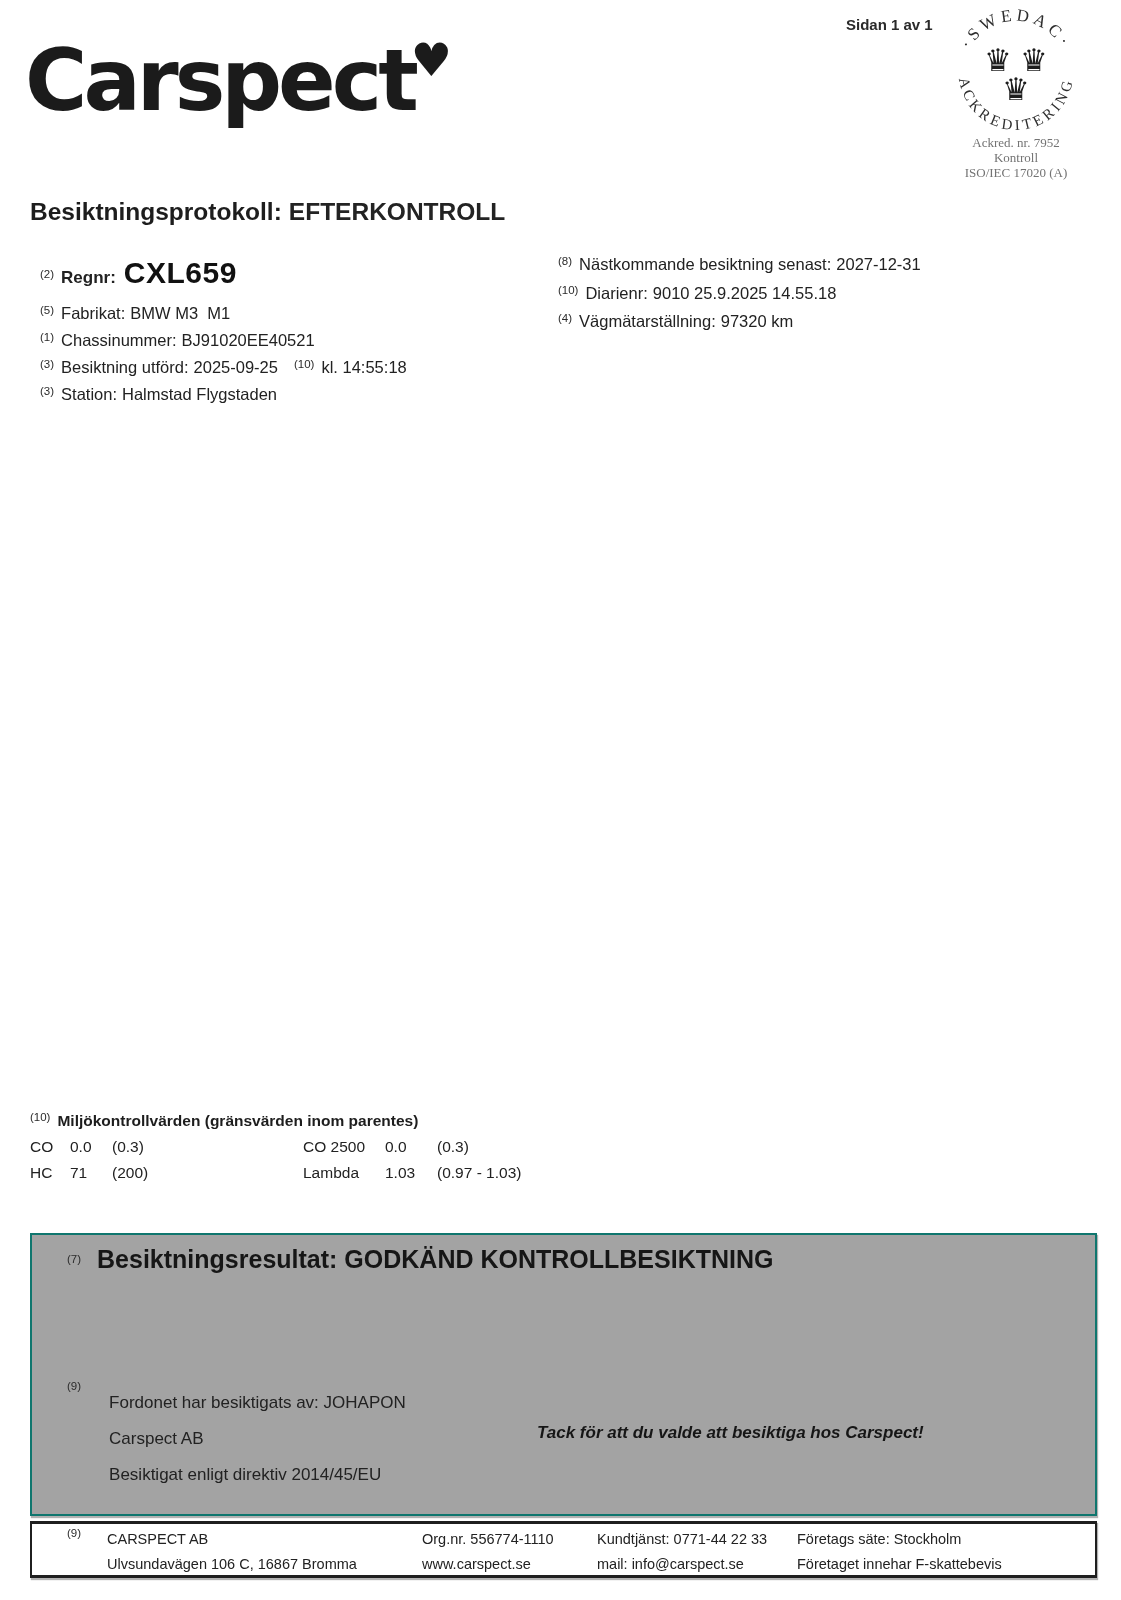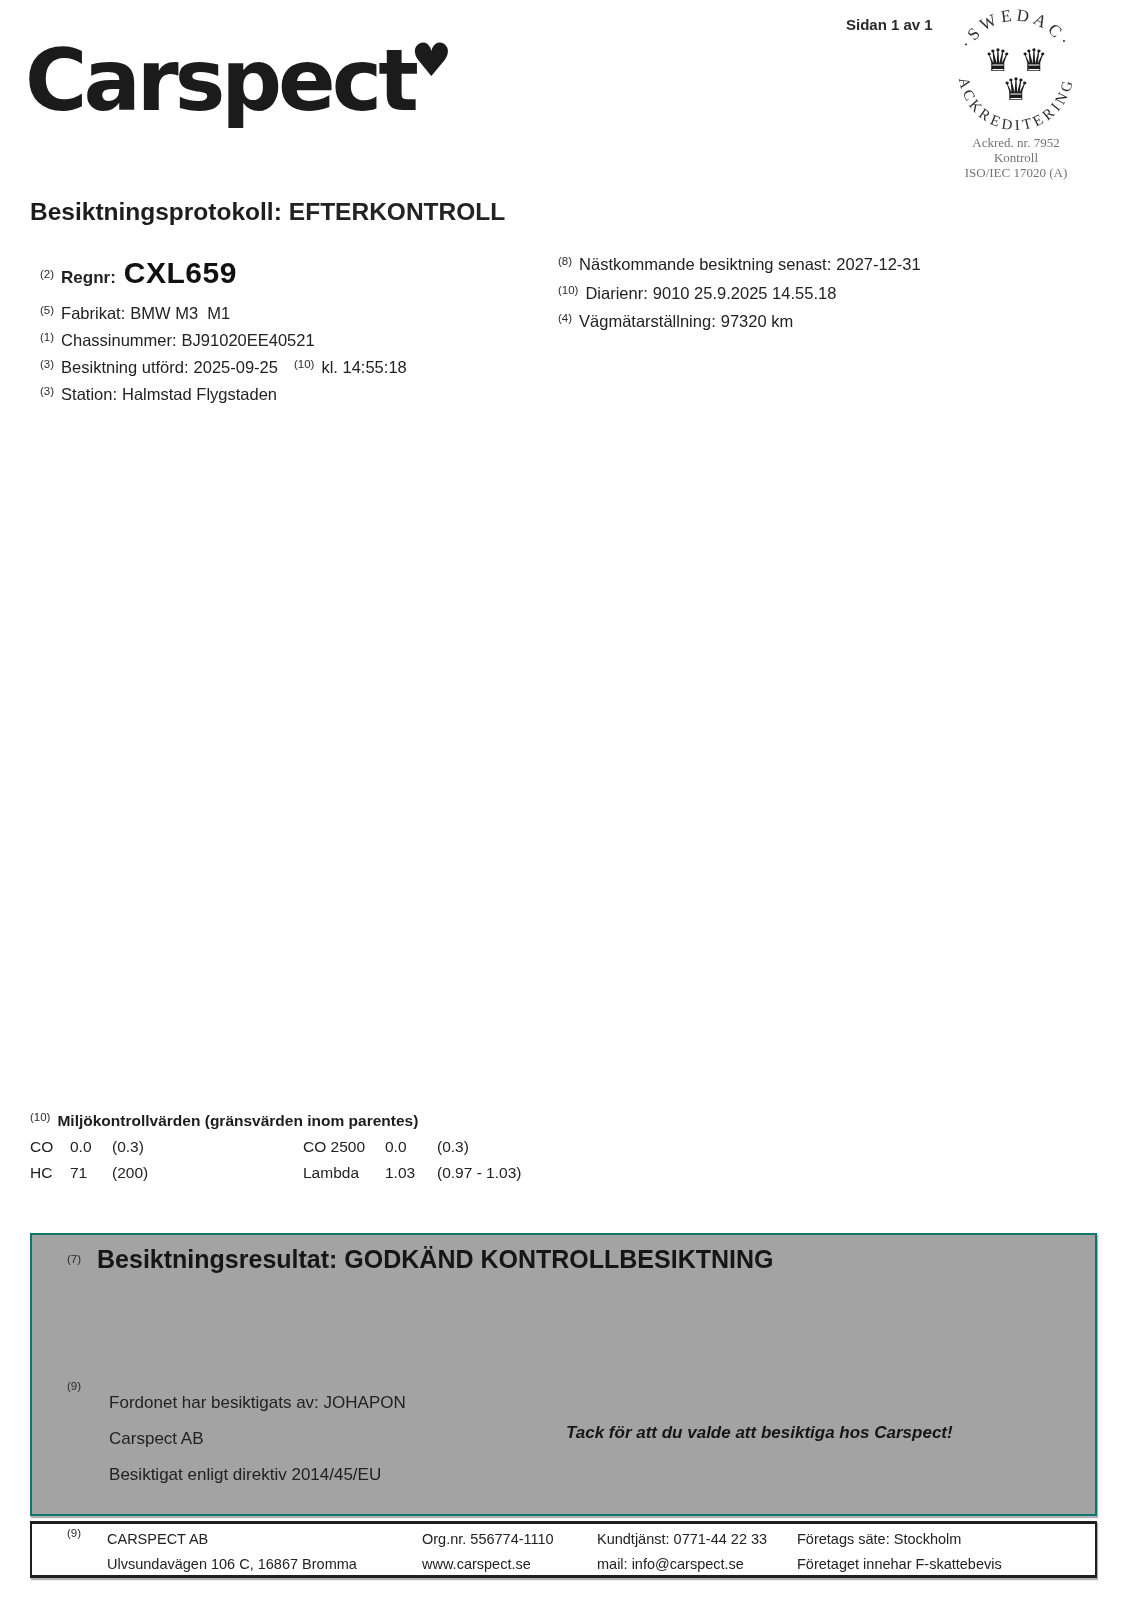--- a/index.html
+++ b/index.html
@@ -68,21 +68,21 @@
     margin-top:8px;
   }
   .rb-heading { position: absolute; left: 35px; top: 10px; white-space: nowrap; }
   .rb-heading .sup { margin-right: 16px; }
   .rb-heading-text { font-weight: 700; font-size: 25px; color:#161616; }
   .rb-inspector { position: absolute; left: 35px; top: 150px; display: flex; }
   .rb-inspector .sup { margin-right: 0; }
   .rb-lines { margin-left: 28px; font-size: 17px; }
   .rb-line { height: 36px; line-height: 36px; white-space: nowrap; }
   .rb-thanks {
-    position: absolute; left: 534px; top: 188px;
+    position: absolute; left: 505px; top: 188px;
     font-size: 17px; font-weight: 700; font-style: italic; white-space: nowrap; color:#161616;
   }
   
   .footer-box {
     position: absolute; left: 30px; top: 1521px;
     width: 1063px; height: 51px;
     border: 2px solid #1f1f1f;
     border-top-width: 3px; border-bottom-width: 3px;
     box-shadow: 1px 2px 1px rgba(0,0,0,0.3);
     background:#fff;

